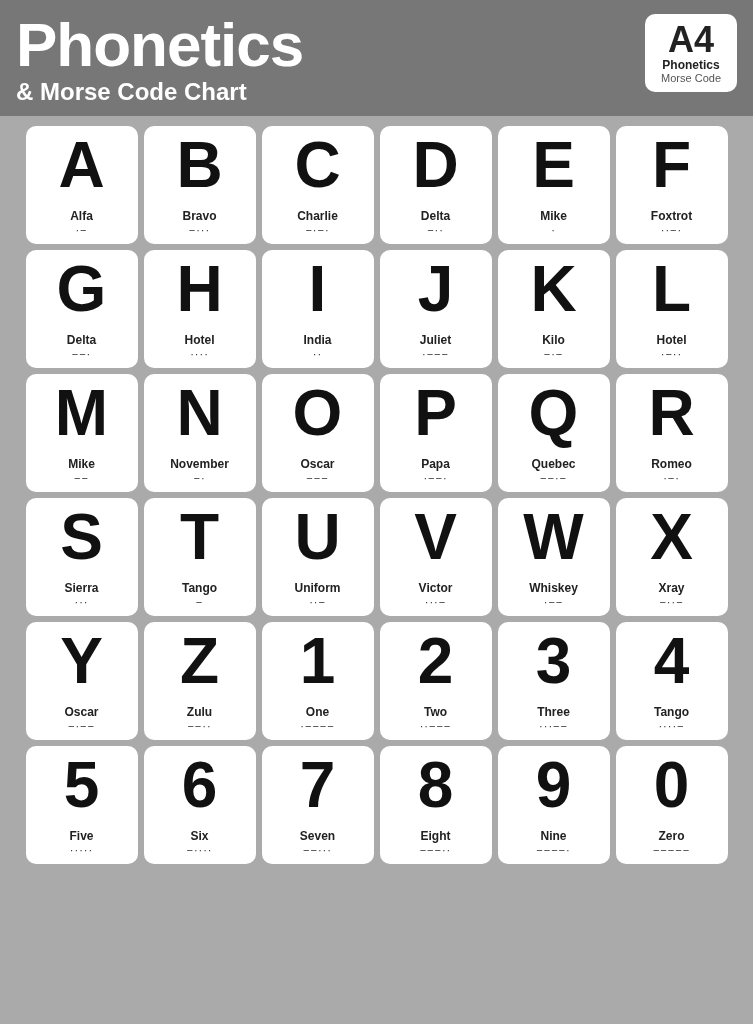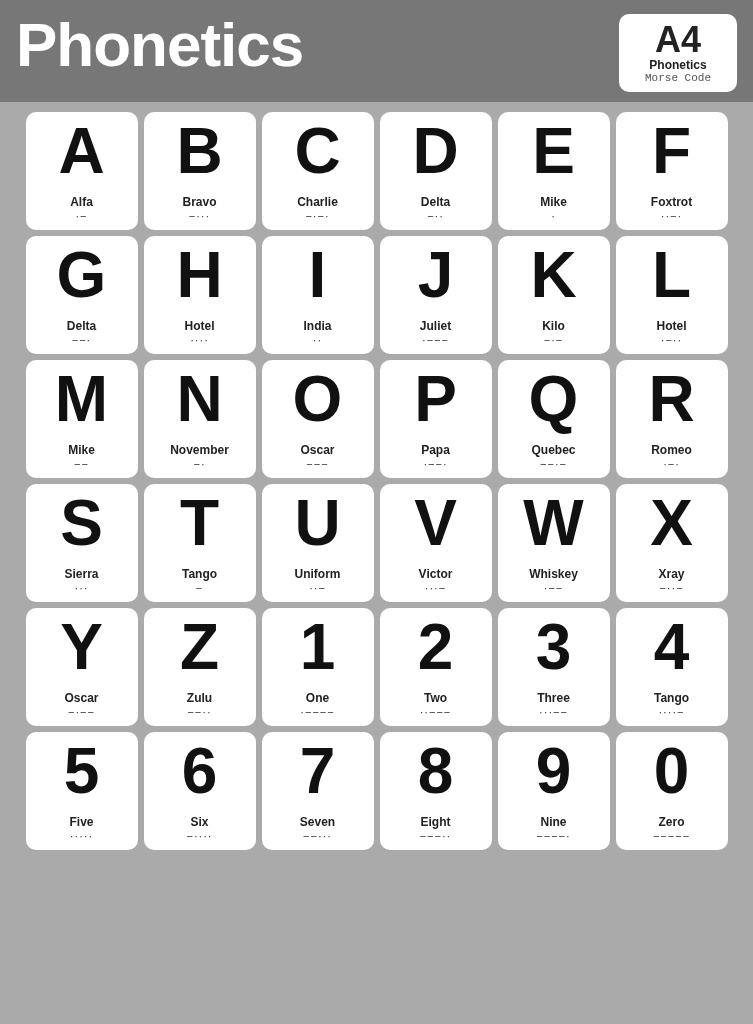--- a/index.html
+++ b/index.html
@@ -34,39 +34,38 @@
     }
     .header-subtitle {
       font-size: 24px;
       font-weight: 700;
       color: white;
       margin-top: 2px;
     }
     .header-badge {
       background: white;
       border-radius: 10px;
-      padding: 8px 26px;
+      padding: 8px 16px;
       text-align: center;
       min-width: 80px;
     }
     .badge-a4 {
       font-size: 36px;
       font-weight: 900;
       color: #222;
       line-height: 1;
     }
     .badge-phonetics {
       font-size: 12px;
       font-weight: 700;
       color: #222;
     }
     .badge-morsecode {
       font-size: 11px;
       color: #555;
-      font-family: Liberation Mono, monospace;
     }
     .grid-area {
       flex: 1;
       background: #aaa;
       padding: 10px 8px;
       display: flex;
       flex-direction: column;
       gap: 6px;
     }
     .grid-row {
@@ -104,20 +103,21 @@
       letter-spacing: 1px;
     }
   </style>
 </head>
 <body>
 
 <div class="page">
   <div class="header">
     <div class="header-left">
       <div class="header-title">Phonetics</div>
+      <div class="header-subtitle">&amp; Morse Code Chart</div>
     </div>
     <div class="header-badge">
       <div class="badge-a4">A4</div>
       <div class="badge-phonetics">Phonetics</div>
       <div class="badge-morsecode">Morse Code</div>
     </div>
   </div>
   <div class="grid-area" id="grid-area">
   <div class="grid-row">
         <div class="cell">

